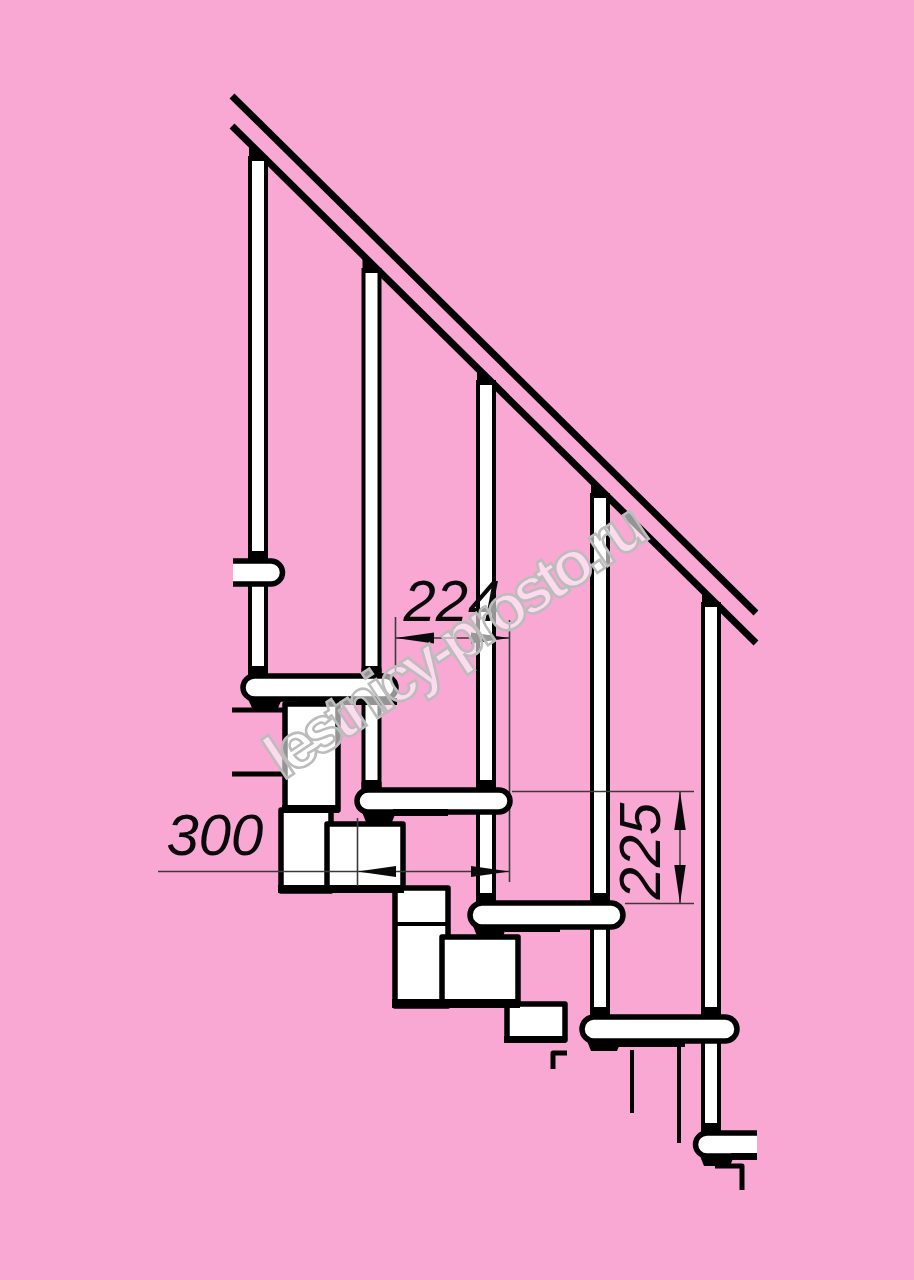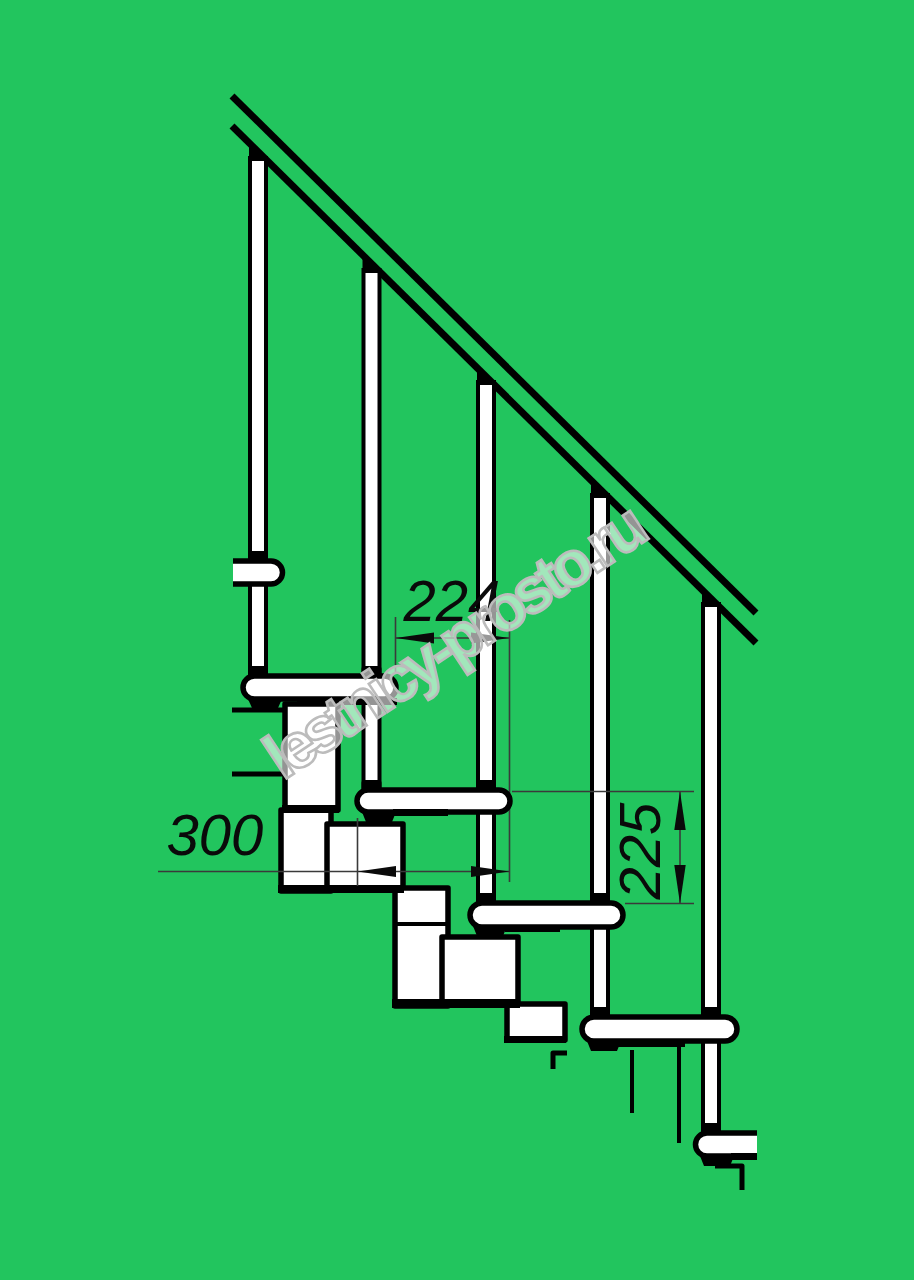--- a/index.html
+++ b/index.html
@@ -1,16 +1,16 @@
 <!DOCTYPE html>
 <html><head>
 <meta charset="utf-8">
 <style>
   html,body{margin:0;padding:0;background:#fff;}
-  #stage{position:relative;width:914px;height:1280px;background:#22c55e;overflow:hidden;
+  #stage{position:relative;width:914px;height:1280px;background:#f9a8d4;overflow:hidden;
          font-family:"Liberation Sans", sans-serif;}
   svg{display:block;}
   text.dim{font-family:"Liberation Sans", sans-serif;font-style:italic;font-size:58px;
            fill:#0a0a0a;}
   text.wm{font-family:"Liberation Sans", sans-serif;font-weight:bold;font-size:64px;
           letter-spacing:-13px;fill:rgba(255,255,255,0.58);stroke:#bcbcbc;stroke-width:2.6px;}
 </style>
 </head>
 <body>
 

